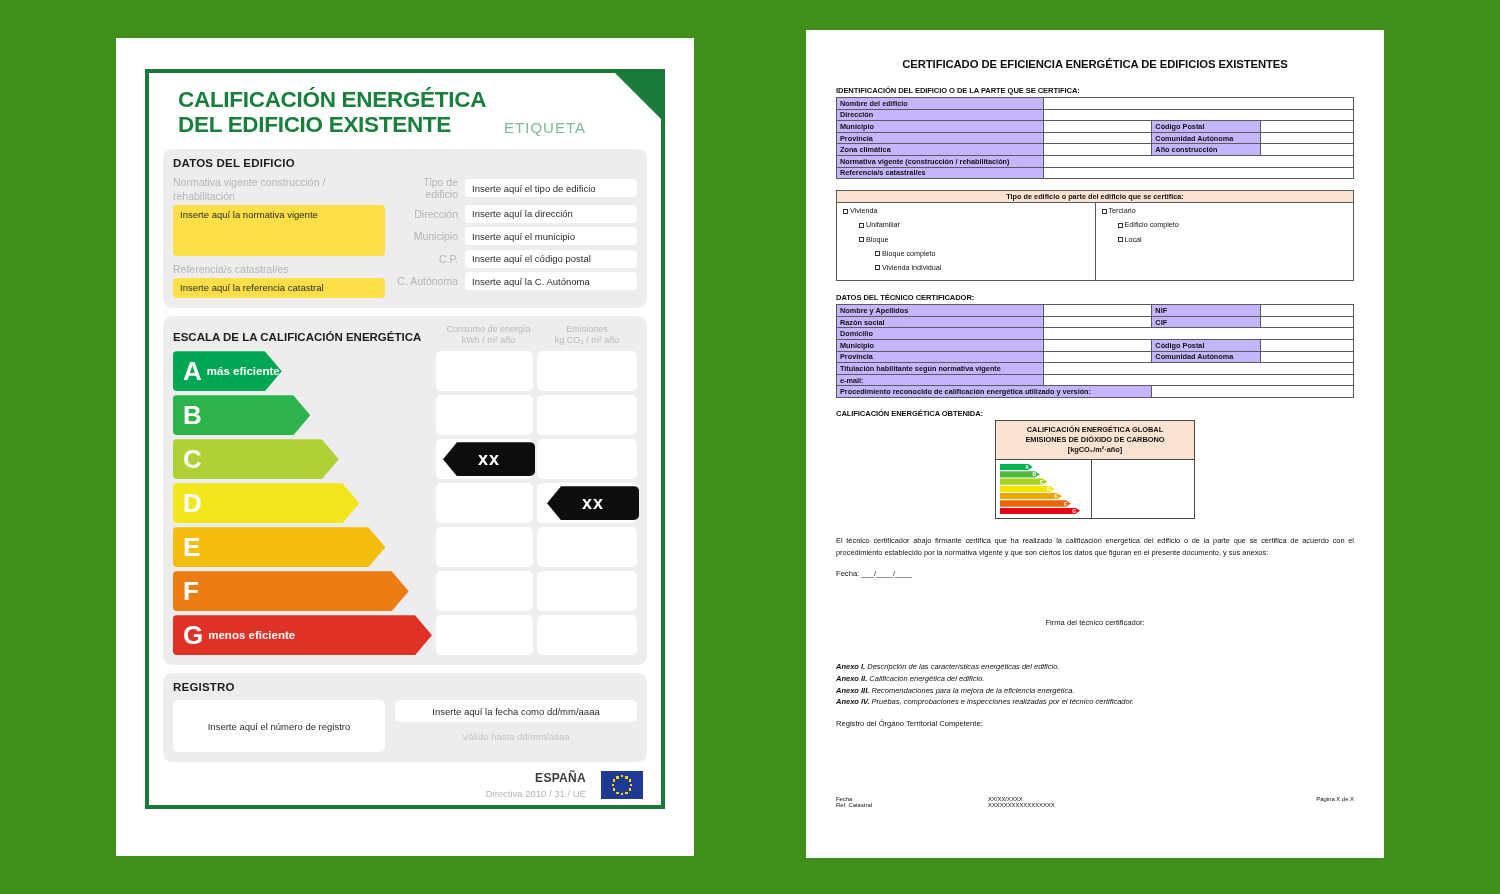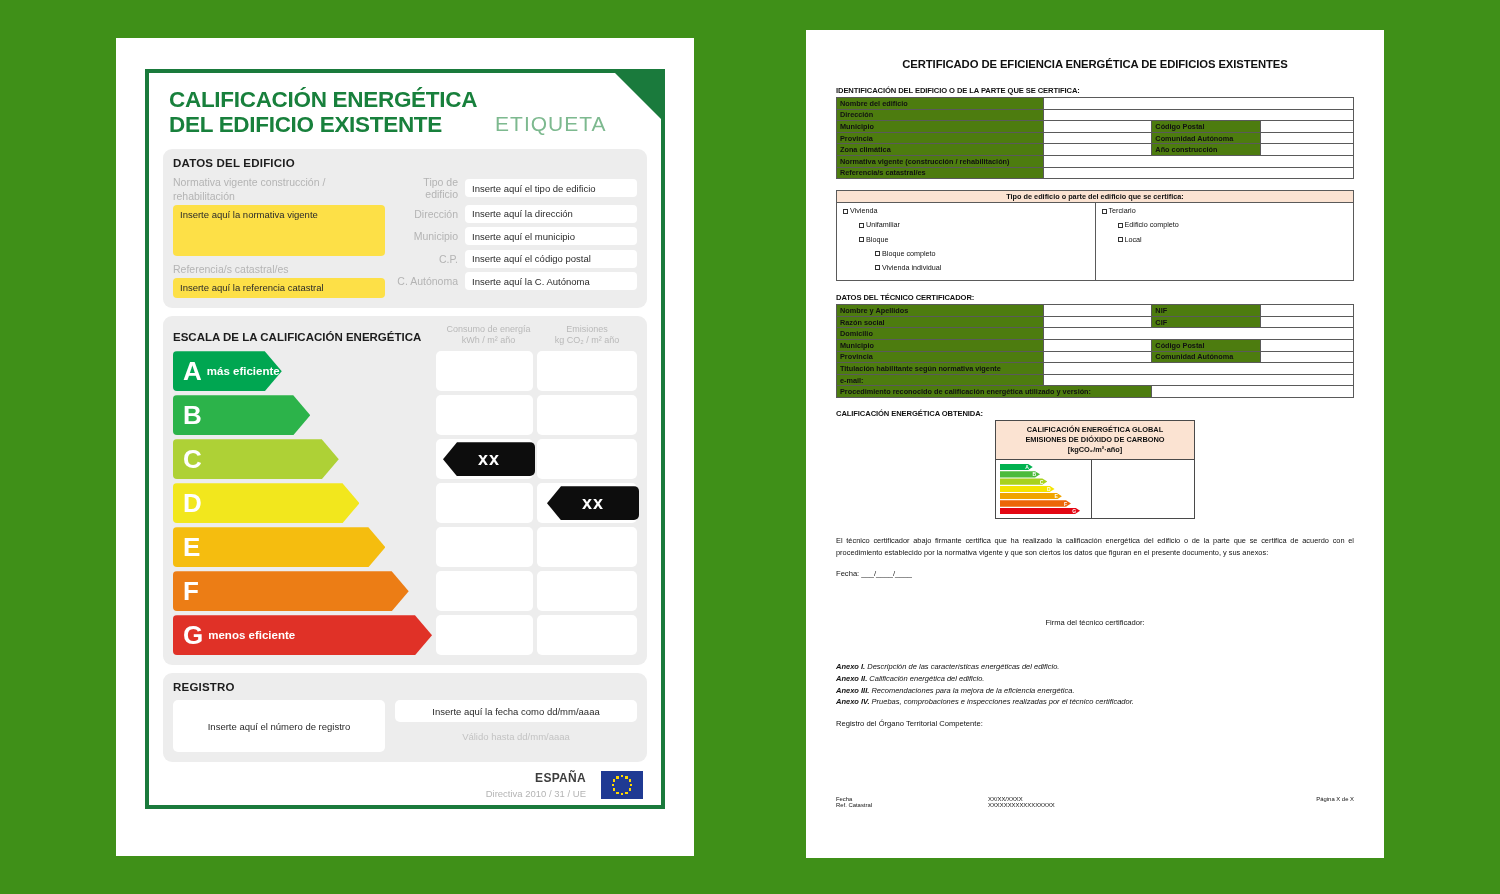--- a/index.html
+++ b/index.html
@@ -26,33 +26,33 @@
     background: #ffffff;
   }
   #corner-fold {
     position: absolute;
     right: 0; top: 0;
     width: 0; height: 0;
     border-top: 46px solid #1a7a3c;
     border-left: 46px solid transparent;
   }
 
-  .lbl-head { padding: 14px 20px 4px 20px; }
+  .lbl-head { padding: 14px 20px 4px 29px; }
   #title-main {
     color: #18803c;
     font-weight: bold;
     font-size: 22.5px;
     line-height: 1.12;
     letter-spacing: -0.3px;
     display: inline-block;
     vertical-align: bottom;
   }
   #title-etiqueta {
     color: #7db98f;
-    font-size: 21px;
+    font-size: 15px;
     letter-spacing: 1px;
     display: inline-block;
     vertical-align: bottom;
     margin-left: 18px;
     padding-bottom: 1px;
   }
 
   .panel {
     background: #ededed;
     border-radius: 9px;
@@ -180,21 +180,21 @@
   }
   table.grid {
     width: 100%; border-collapse: collapse; margin-bottom: 11px;
     table-layout: fixed;
   }
   table.grid td {
     border: 0.8px solid #5a5a5a;
     font-size: 7.3px; height: 11.6px;
     padding: 0 3px; color: #111;
   }
-  td.hdr { background: #4d7c0f; font-weight: bold; }
+  td.hdr { background: #c4b5fd; font-weight: bold; }
   td.blank { background: #fff; }
 
   
   #tipo-table { width: 100%; border-collapse: collapse; margin-bottom: 12px; }
   #tipo-table td { border: 0.8px solid #5a5a5a; color: #111; }
   #tipo-title {
     background: #fbe3d2; text-align: center;
     font-size: 7.3px; font-weight: bold; height: 12px; padding: 0 3px;
   }
   .tipo-col { vertical-align: top; padding: 4px 6px 2px 6px; height: 72px; }

